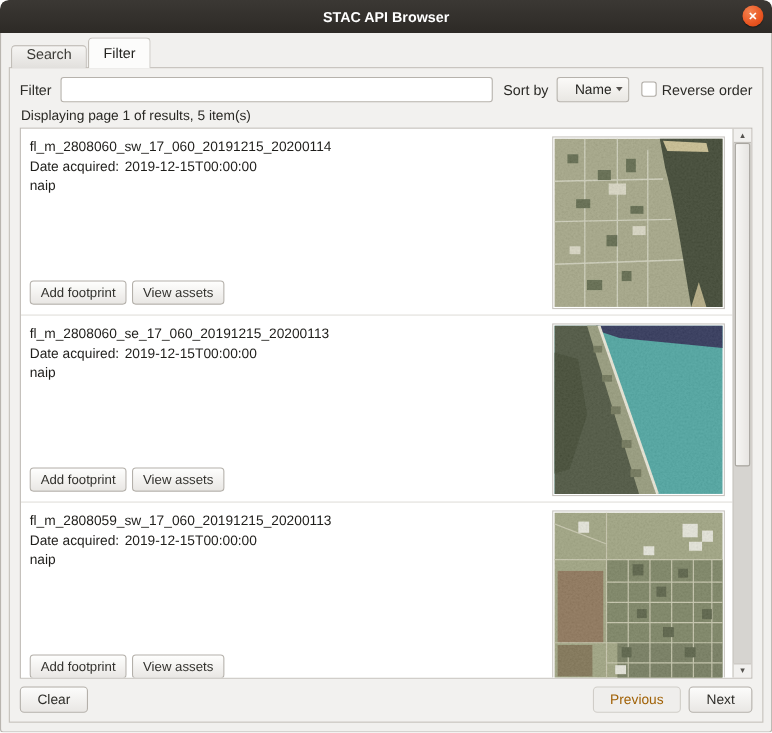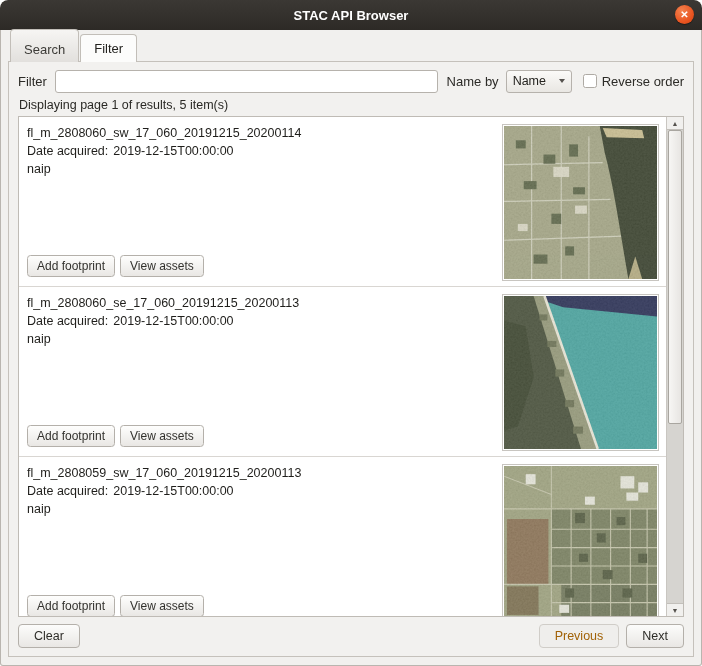--- a/index.html
+++ b/index.html
@@ -24,21 +24,21 @@
   .close-btn{
     position:absolute;right:8px;top:5px;width:19px;height:19px;border-radius:50%;
     background:radial-gradient(circle at 35% 30%, #f3824f, #e95420 62%, #cf4412);
     display:flex;align-items:center;justify-content:center;
     color:#fff;font-size:10px;font-weight:bold;cursor:pointer;
     box-shadow:0 1px 1px rgba(0,0,0,.4);
   }
   
   .tabbar{display:flex;align-items:flex-end;margin:5px 0 0 10px;height:26px;position:relative;z-index:2;}
   .tab{
-    padding:12px 13px 5px 13px;margin-right:0;
+    padding:0 13px 5px 13px;margin-right:0;
     background:linear-gradient(#f6f5f3,#e2e0dd);
     border:1px solid #c2beb8;border-bottom:none;
     border-radius:4px 4px 0 0;
     font-size:13px;color:#3c3b37;cursor:pointer;margin-bottom:-1px;
   }
   .tab + .tab{margin-left:1px;}
   .tab.active{
     background:#fcfcfb;padding-top:6px;padding-bottom:6px;
     color:#23221f;position:relative;z-index:3;
   }
@@ -52,21 +52,21 @@
   .filter-row{display:flex;align-items:center;height:24px;flex:0 0 auto;}
   .filter-row label{color:#2c2b27;}
   .filter-input{
     flex:1;height:23px;margin-left:8px;margin-right:9px;
     border:1px solid #b6b2ac;border-radius:3px;background:#ffffff;
     font:inherit;padding:0 6px;outline:none;
   }
   .combo{
     width:66px;height:23px;margin-left:7px;
     display:flex;align-items:center;justify-content:space-between;
-    padding:0 6px;cursor:pointer;
+    padding:0 16px;cursor:pointer;
     background:linear-gradient(#fbfaf8,#e9e7e3);
     border:1px solid #b6b2ac;border-radius:3px;font-size:12.5px;
   }
   .combo .arrow{
     width:0;height:0;border-left:3.5px solid transparent;border-right:3.5px solid transparent;
     border-top:4.5px solid #55524e;margin-left:4px;
   }
   .checkbox{
     width:14px;height:14px;margin-left:11px;margin-right:5px;
     background:#ffffff;border:1px solid #aeaaa4;border-radius:2.5px;cursor:pointer;flex:0 0 auto;
@@ -123,21 +123,21 @@
   <div class="tabbar">
     <div class="tab">Search</div>
     <div class="tab active">Filter</div>
   </div>
 
   <div class="pane">
 
     <div class="filter-row">
       <label>Filter</label>
       <input class="filter-input" type="text" value="" style="">
-      <label>Name by</label>
+      <label>Sort by</label>
       <div class="combo">
         <span>Name</span>
         <span class="arrow"></span>
       </div>
       <span class="checkbox"></span>
       <label>Reverse order</label>
     </div>
 
     <div class="status-line">Displaying page 1 of results, 5 item(s)</div>
 

